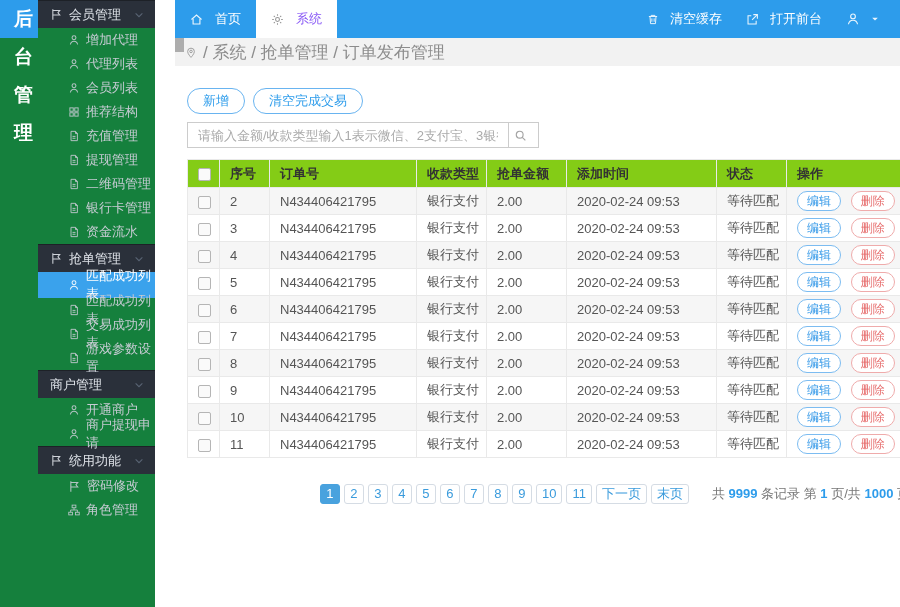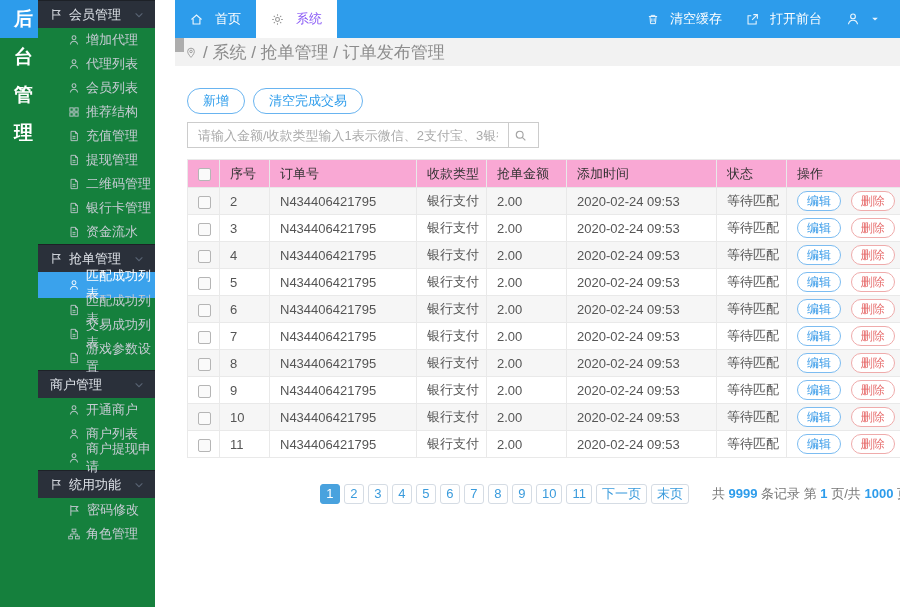--- a/index.html
+++ b/index.html
@@ -41,21 +41,21 @@
   .toolbar { display:flex; gap:8px; margin-bottom:8px; }
   .btn-outline { height:26px; padding:0 15px; border:1px solid #69B4F0; color:#2D9CEB; background:#fff; border-radius:14px; font-size:13px; cursor:pointer; font-family:inherit; }
 
   .search-group { display:flex; margin-bottom:11px; }
   .search-input { width:322px; height:26px; border:1px solid #CCCCCC; padding:0 10px; font-size:13px; color:#333; outline:none; font-family:inherit; }
   .search-input::placeholder { color:#AAAAAA; }
   .search-btn { width:30px; height:26px; border:1px solid #CCCCCC; border-left:none; background:#fff; color:#999; display:flex; align-items:center; justify-content:center; cursor:pointer; }
 
   table.orders { width:723px; border-collapse:collapse; table-layout:fixed; font-size:13px; color:#555; }
   table.orders th, table.orders td { border:1px solid #E9E9E9; padding:0 0 0 10px; text-align:left; overflow:hidden; white-space:nowrap; }
-  table.orders th { height:28px; color:#333; font-weight:normal; background:#f9a8d4; }
+  table.orders th { height:28px; color:#333; font-weight:bold; background:#84cc16; }
   table.orders td { height:27px; }
   table.orders tbody tr:nth-child(odd) td { background:#F6F6F6; }
   .checkbox { width:13px; height:13px; border:1px solid #B5B5B5; border-radius:2px; background:#FAFAFA; display:inline-block; vertical-align:middle; cursor:pointer; }
   .pill { display:inline-block; padding:2px 9px; border-radius:11px; font-size:12px; background:#fff; cursor:pointer; line-height:14px; }
   .pill.edit { border:1px solid #7CBCF1; color:#3398E8; margin-right:6px; }
   .pill.del  { border:1px solid #EFABAB; color:#E66A6A; }
 
   .pagination { display:flex; justify-content:flex-end; align-items:center; gap:4px; margin-top:26px; width:723px; color:#777; font-size:13px; }
   .page { min-width:20px; height:20px; line-height:18px; padding:0 5px; text-align:center; border:1px solid #D5DCE4; border-radius:3px; background:#fff; color:#3A9BDC; cursor:pointer; }
   .page.active { background:#49A2DE; border-color:#49A2DE; color:#fff; }
@@ -269,30 +269,20 @@
           <span class="nav-ico">
             <svg viewBox="0 0 16 16" width="12" height="12" fill="none" stroke="currentColor" stroke-width="1.4">
               <circle cx="8" cy="5" r="2.6"></circle>
               <path d="M3.2 14c.6-3.2 2.6-4.4 4.8-4.4s4.2 1.2 4.8 4.4"></path>
             </svg>
           </span>
           <span>开通商户</span>
 
         </div>
 
-        <div class="nav-entry item">
-          <span class="nav-ico">
-            <svg viewBox="0 0 16 16" width="12" height="12" fill="none" stroke="currentColor" stroke-width="1.4">
-              <circle cx="8" cy="5" r="2.6"></circle>
-              <path d="M3.2 14c.6-3.2 2.6-4.4 4.8-4.4s4.2 1.2 4.8 4.4"></path>
-            </svg>
-          </span>
-          <span>商户列表</span>
-
-        </div>
 
         <div class="nav-entry item">
           <span class="nav-ico">
             <svg viewBox="0 0 16 16" width="12" height="12" fill="none" stroke="currentColor" stroke-width="1.4">
               <circle cx="8" cy="5" r="2.6"></circle>
               <path d="M3.2 14c.6-3.2 2.6-4.4 4.8-4.4s4.2 1.2 4.8 4.4"></path>
             </svg>
           </span>
           <span>商户提现申请</span>
 

